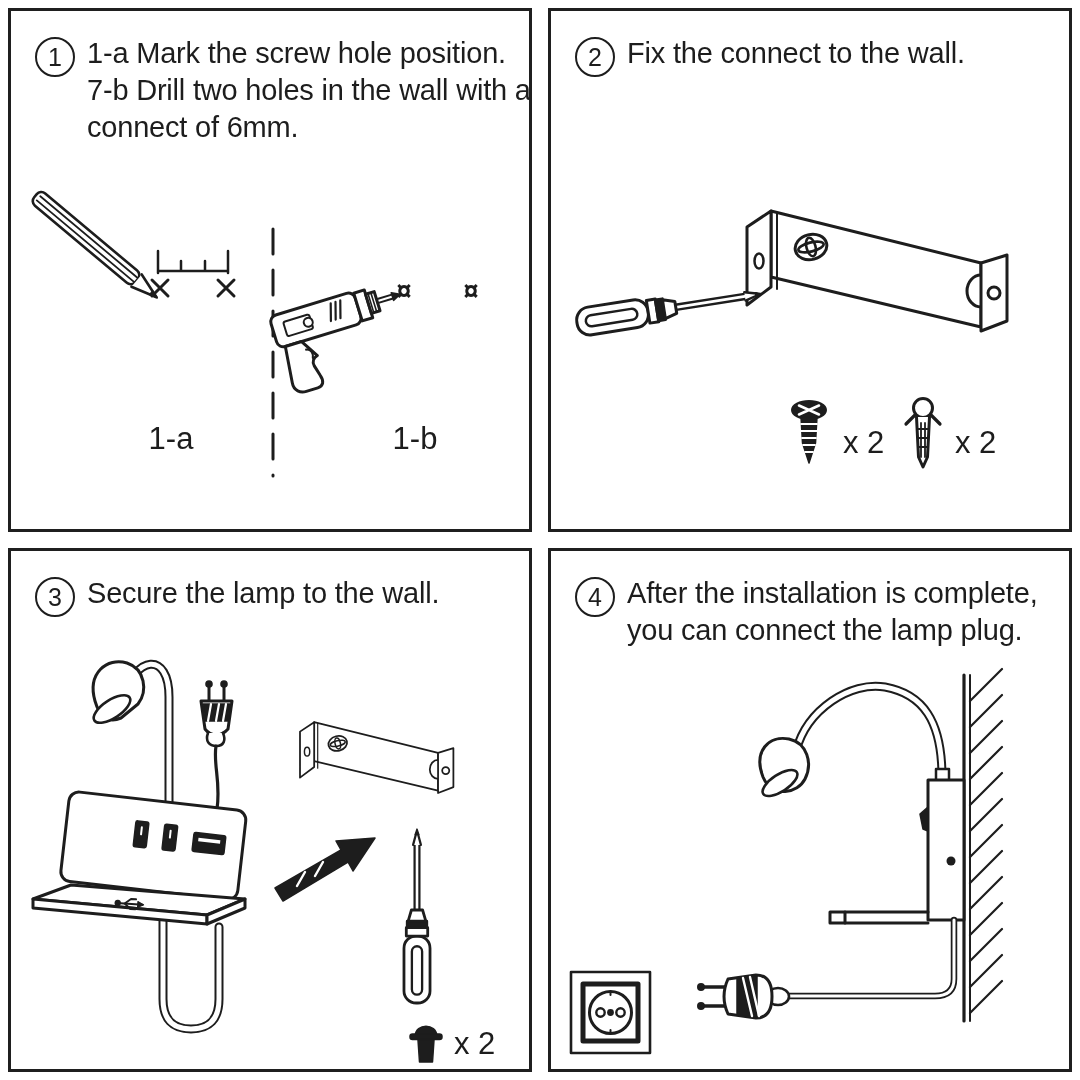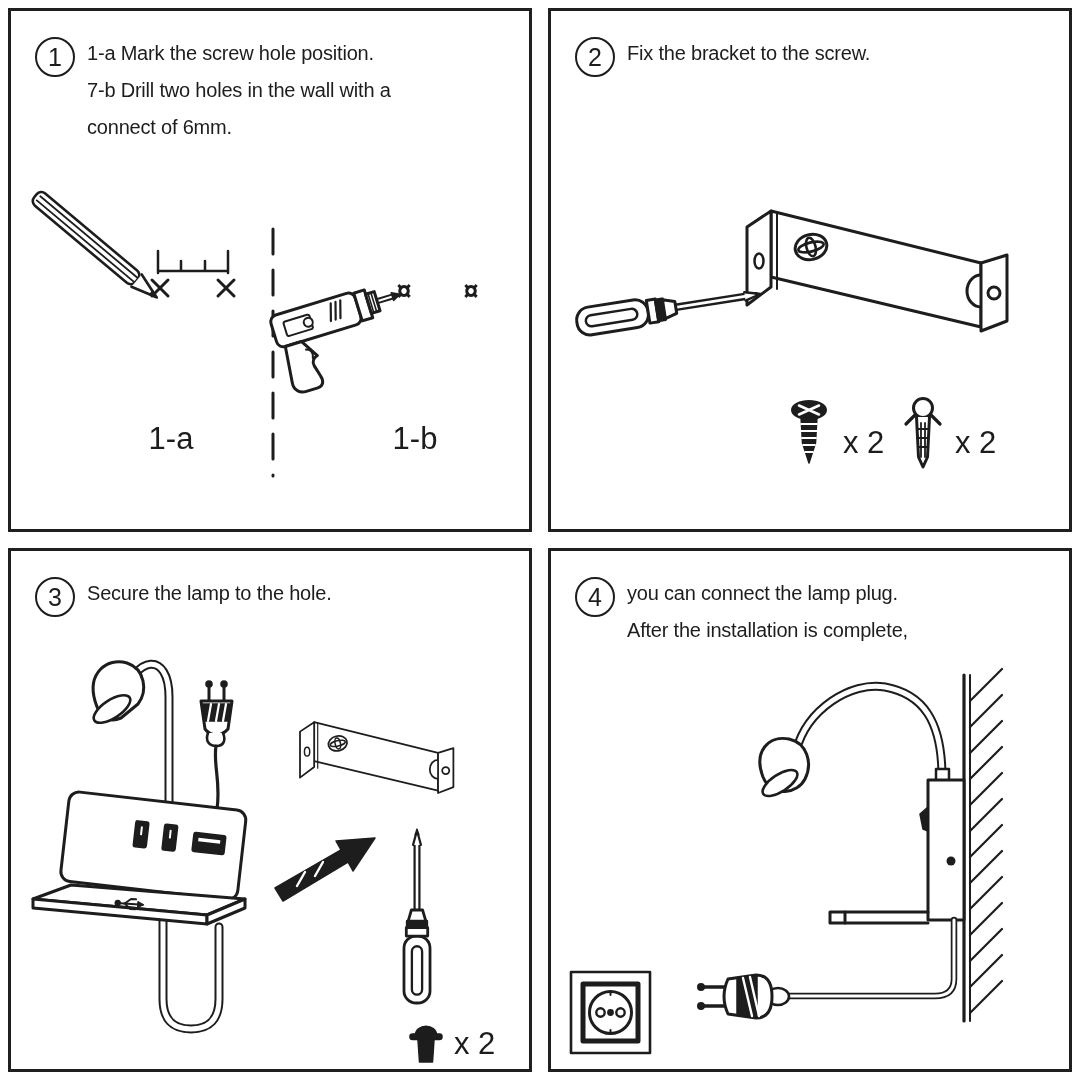--- a/index.html
+++ b/index.html
@@ -2,21 +2,21 @@
 <html><head>
 <meta charset="utf-8">
 <style>
   html,body{margin:0;padding:0;background:#ffffff;}
   body{width:1080px;height:1080px;position:relative;font-family:"Liberation Sans",sans-serif;color:#1d1d1d;}
   .sheet{position:absolute;inset:0;display:grid;grid-template-columns:1fr 1fr;grid-template-rows:1fr 1fr;gap:16px;padding:8px;box-sizing:border-box;background:#fff;}
   .panel{position:relative;border:3px solid #1f1f1f;background:#fff;overflow:hidden;}
   .art{position:absolute;inset:0;width:100%;height:100%;}
   .hdr{position:absolute;top:24px;left:24px;right:10px;display:flex;gap:12px;z-index:2;}
   .badge{flex:0 0 auto;width:36px;height:36px;border:2.6px solid #1d1d1d;border-radius:50%;display:flex;align-items:center;justify-content:center;font-size:25px;line-height:1;margin-top:2px;}
-  .lines{font-size:20px;line-height:37px;letter-spacing:-0.2px;white-space:nowrap;}
+  .lines{font-size:29px;line-height:37px;letter-spacing:-0.2px;white-space:nowrap;}
   svg text{font-family:"Liberation Sans",sans-serif;fill:#1d1d1d;}
 </style>
 </head>
 <body>
 
 <svg width="0" height="0" style="position:absolute" aria-hidden="true">
   <defs>
     <g id="bracket" stroke="#1d1d1d" stroke-width="3" stroke-linejoin="round" fill="#ffffff">
       <polygon points="24,2 234,54 234,118 24,68"></polygon>
       <path d="M234,66 a14,16 0 0 0 0,32"></path>
@@ -99,21 +99,21 @@
         <text x="160" y="438" font-size="31" text-anchor="middle" stroke="none">1-a</text>
         <text x="404" y="438" font-size="31" text-anchor="middle" stroke="none">1-b</text>
       </g>
     </svg>
   </section>
 
   <section class="panel">
     <div class="hdr">
       <div class="badge">2</div>
       <div class="lines">
-        <div>Fix the bracket to the screw.</div>
+        <div>Fix the connect to the wall.</div>
       </div>
     </div>
     <svg class="art" viewBox="0 0 518 518">
       <g stroke="#1d1d1d" stroke-width="3" fill="none" stroke-linecap="round" stroke-linejoin="round">
         <use href="#bracket" transform="translate(196,198)"></use>
         <use href="#screwdriver" transform="translate(26,312) rotate(-9)"></use>
 
         <g>
           <ellipse cx="258" cy="399" rx="17" ry="9" fill="#1d1d1d" stroke-width="2"></ellipse>
           <path d="M248,394.5 L268,403.5 M268,394.5 L248,403.5" stroke="#fff" stroke-width="2.6"></path>
@@ -131,21 +131,21 @@
         </g>
         <text x="404" y="442" font-size="31" stroke="none">x 2</text>
       </g>
     </svg>
   </section>
 
   <section class="panel">
     <div class="hdr">
       <div class="badge">3</div>
       <div class="lines">
-        <div>Secure the lamp to the hole.</div>
+        <div>Secure the lamp to the wall.</div>
       </div>
     </div>
     <svg class="art" viewBox="0 0 518 518">
       <g stroke="#1d1d1d" stroke-width="3" fill="none" stroke-linecap="round" stroke-linejoin="round">
 
         <g>
           <path d="M112,148 C124,104 158,100 158,146 L158,256" stroke-width="9"></path>
           <path d="M112,148 C124,104 158,100 158,146 L158,256" stroke="#fff" stroke-width="5"></path>
         </g>
 
@@ -209,22 +209,22 @@
         </g>
         <text x="443" y="503" font-size="31" stroke="none">x 2</text>
       </g>
     </svg>
   </section>
 
   <section class="panel">
     <div class="hdr">
       <div class="badge">4</div>
       <div class="lines">
+        <div>After the installation is complete,</div>
         <div>you can connect the lamp plug.</div>
-        <div>After the installation is complete,</div>
       </div>
     </div>
     <svg class="art" viewBox="0 0 518 518">
       <g stroke="#1d1d1d" stroke-width="3" fill="none" stroke-linecap="round" stroke-linejoin="round">
 
         <g>
           <line x1="413" y1="124" x2="413" y2="470" stroke-width="3.2"></line>
           <line x1="419" y1="124" x2="419" y2="470" stroke-width="2"></line>
           <path stroke-width="2.2" d="M419,150 l32,-32 M419,176 l32,-32 M419,202 l32,-32 M419,228 l32,-32 M419,254 l32,-32 M419,280 l32,-32 M419,306 l32,-32 M419,332 l32,-32 M419,358 l32,-32 M419,384 l32,-32 M419,410 l32,-32 M419,436 l32,-32 M419,462 l32,-32"></path>
         </g>

